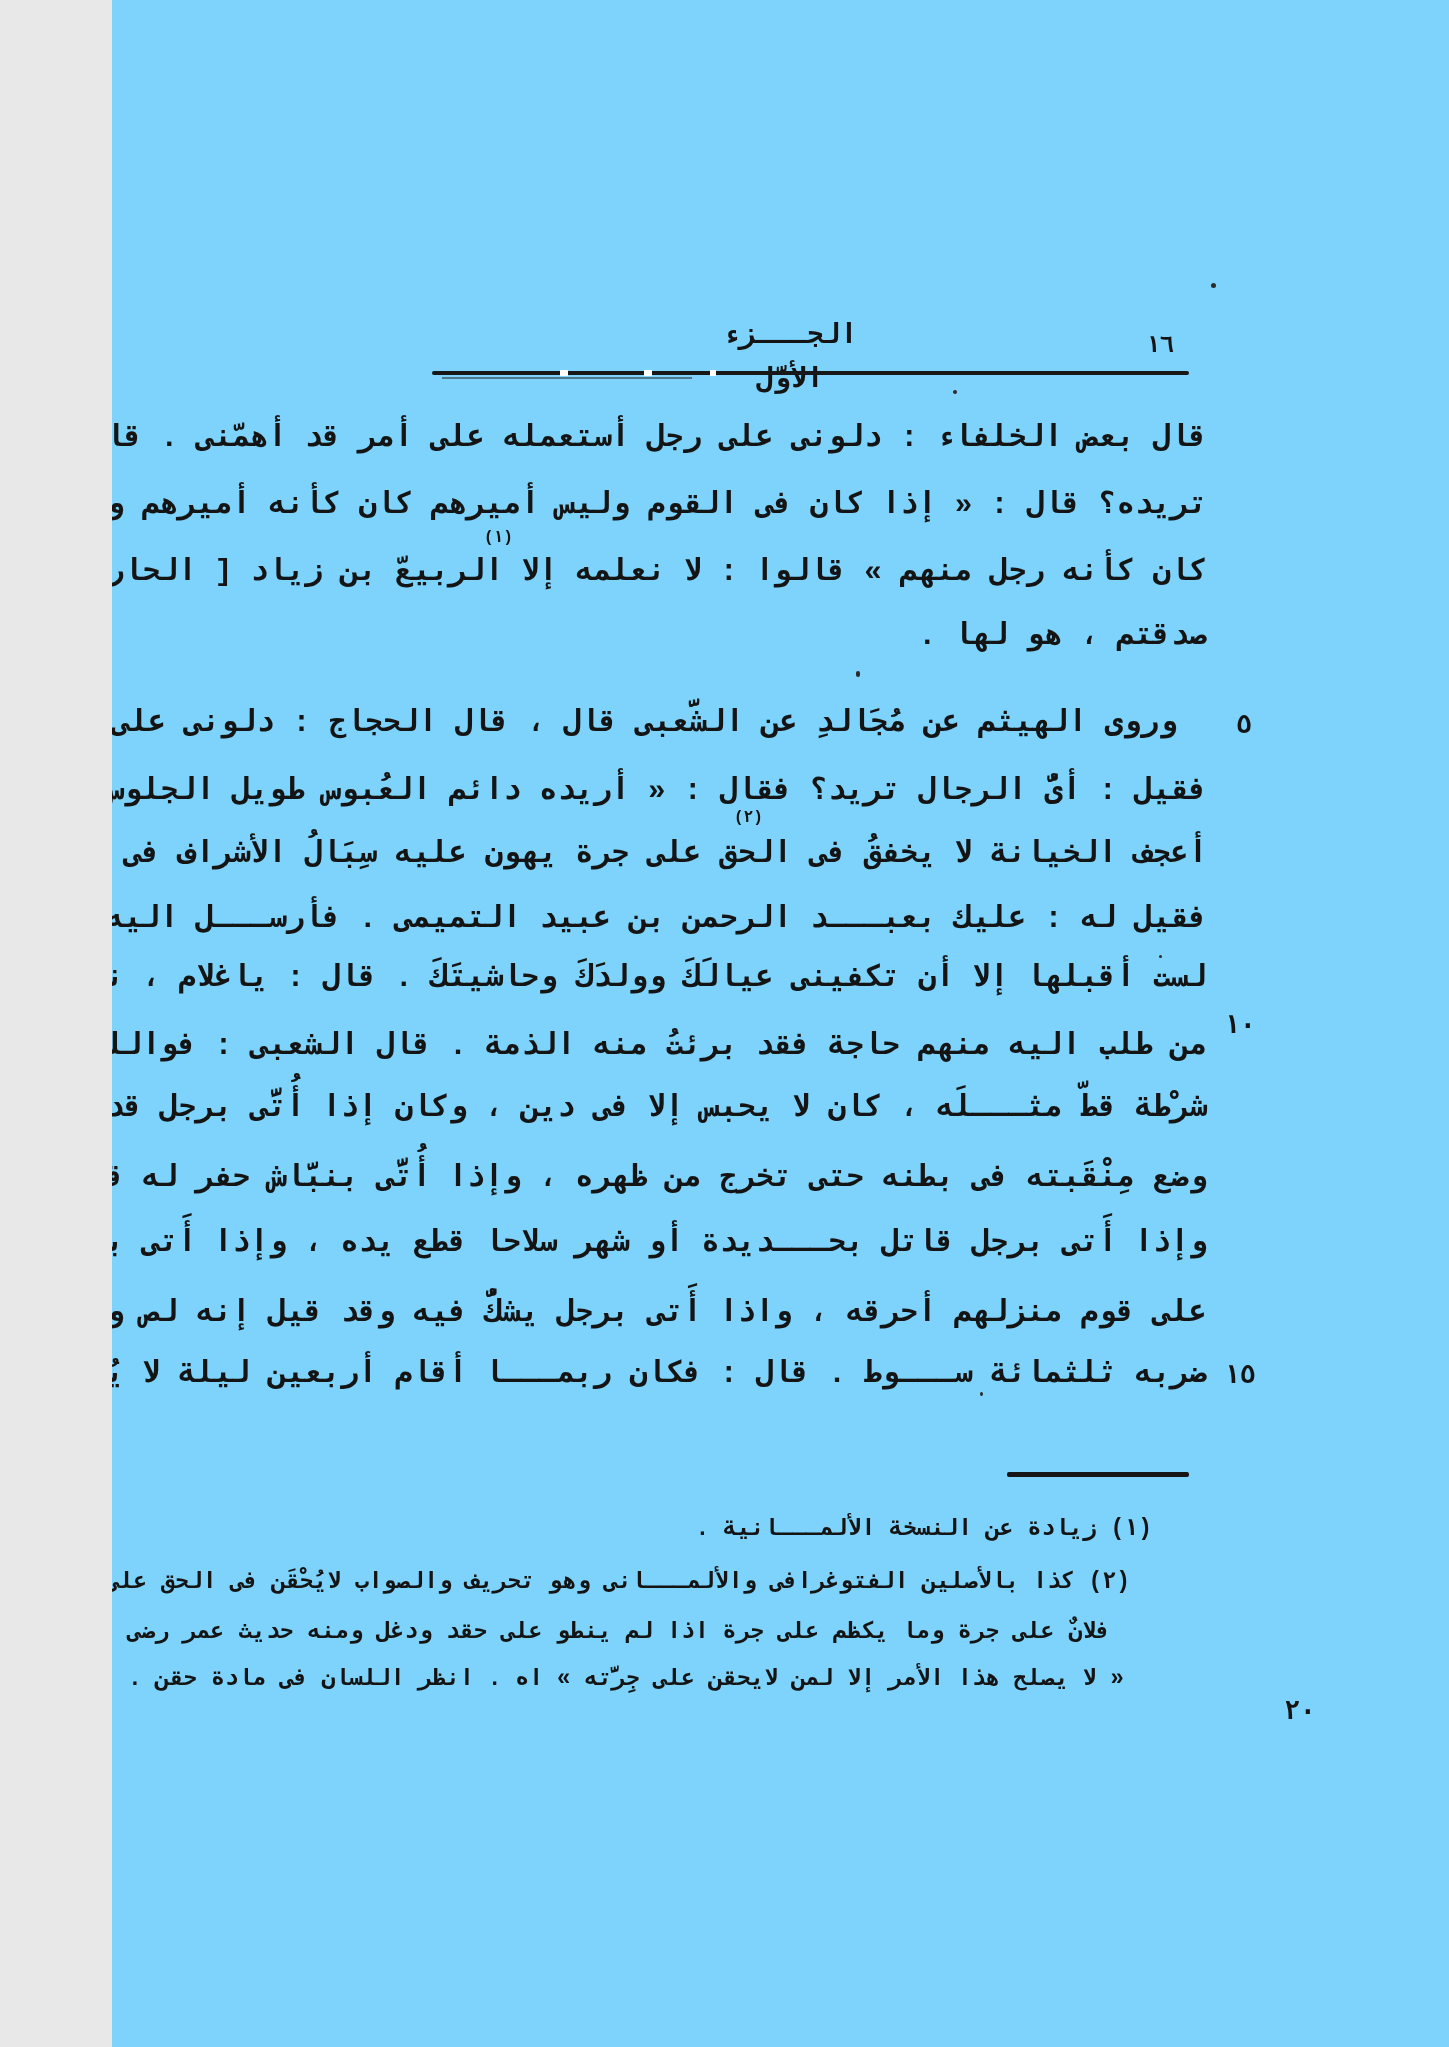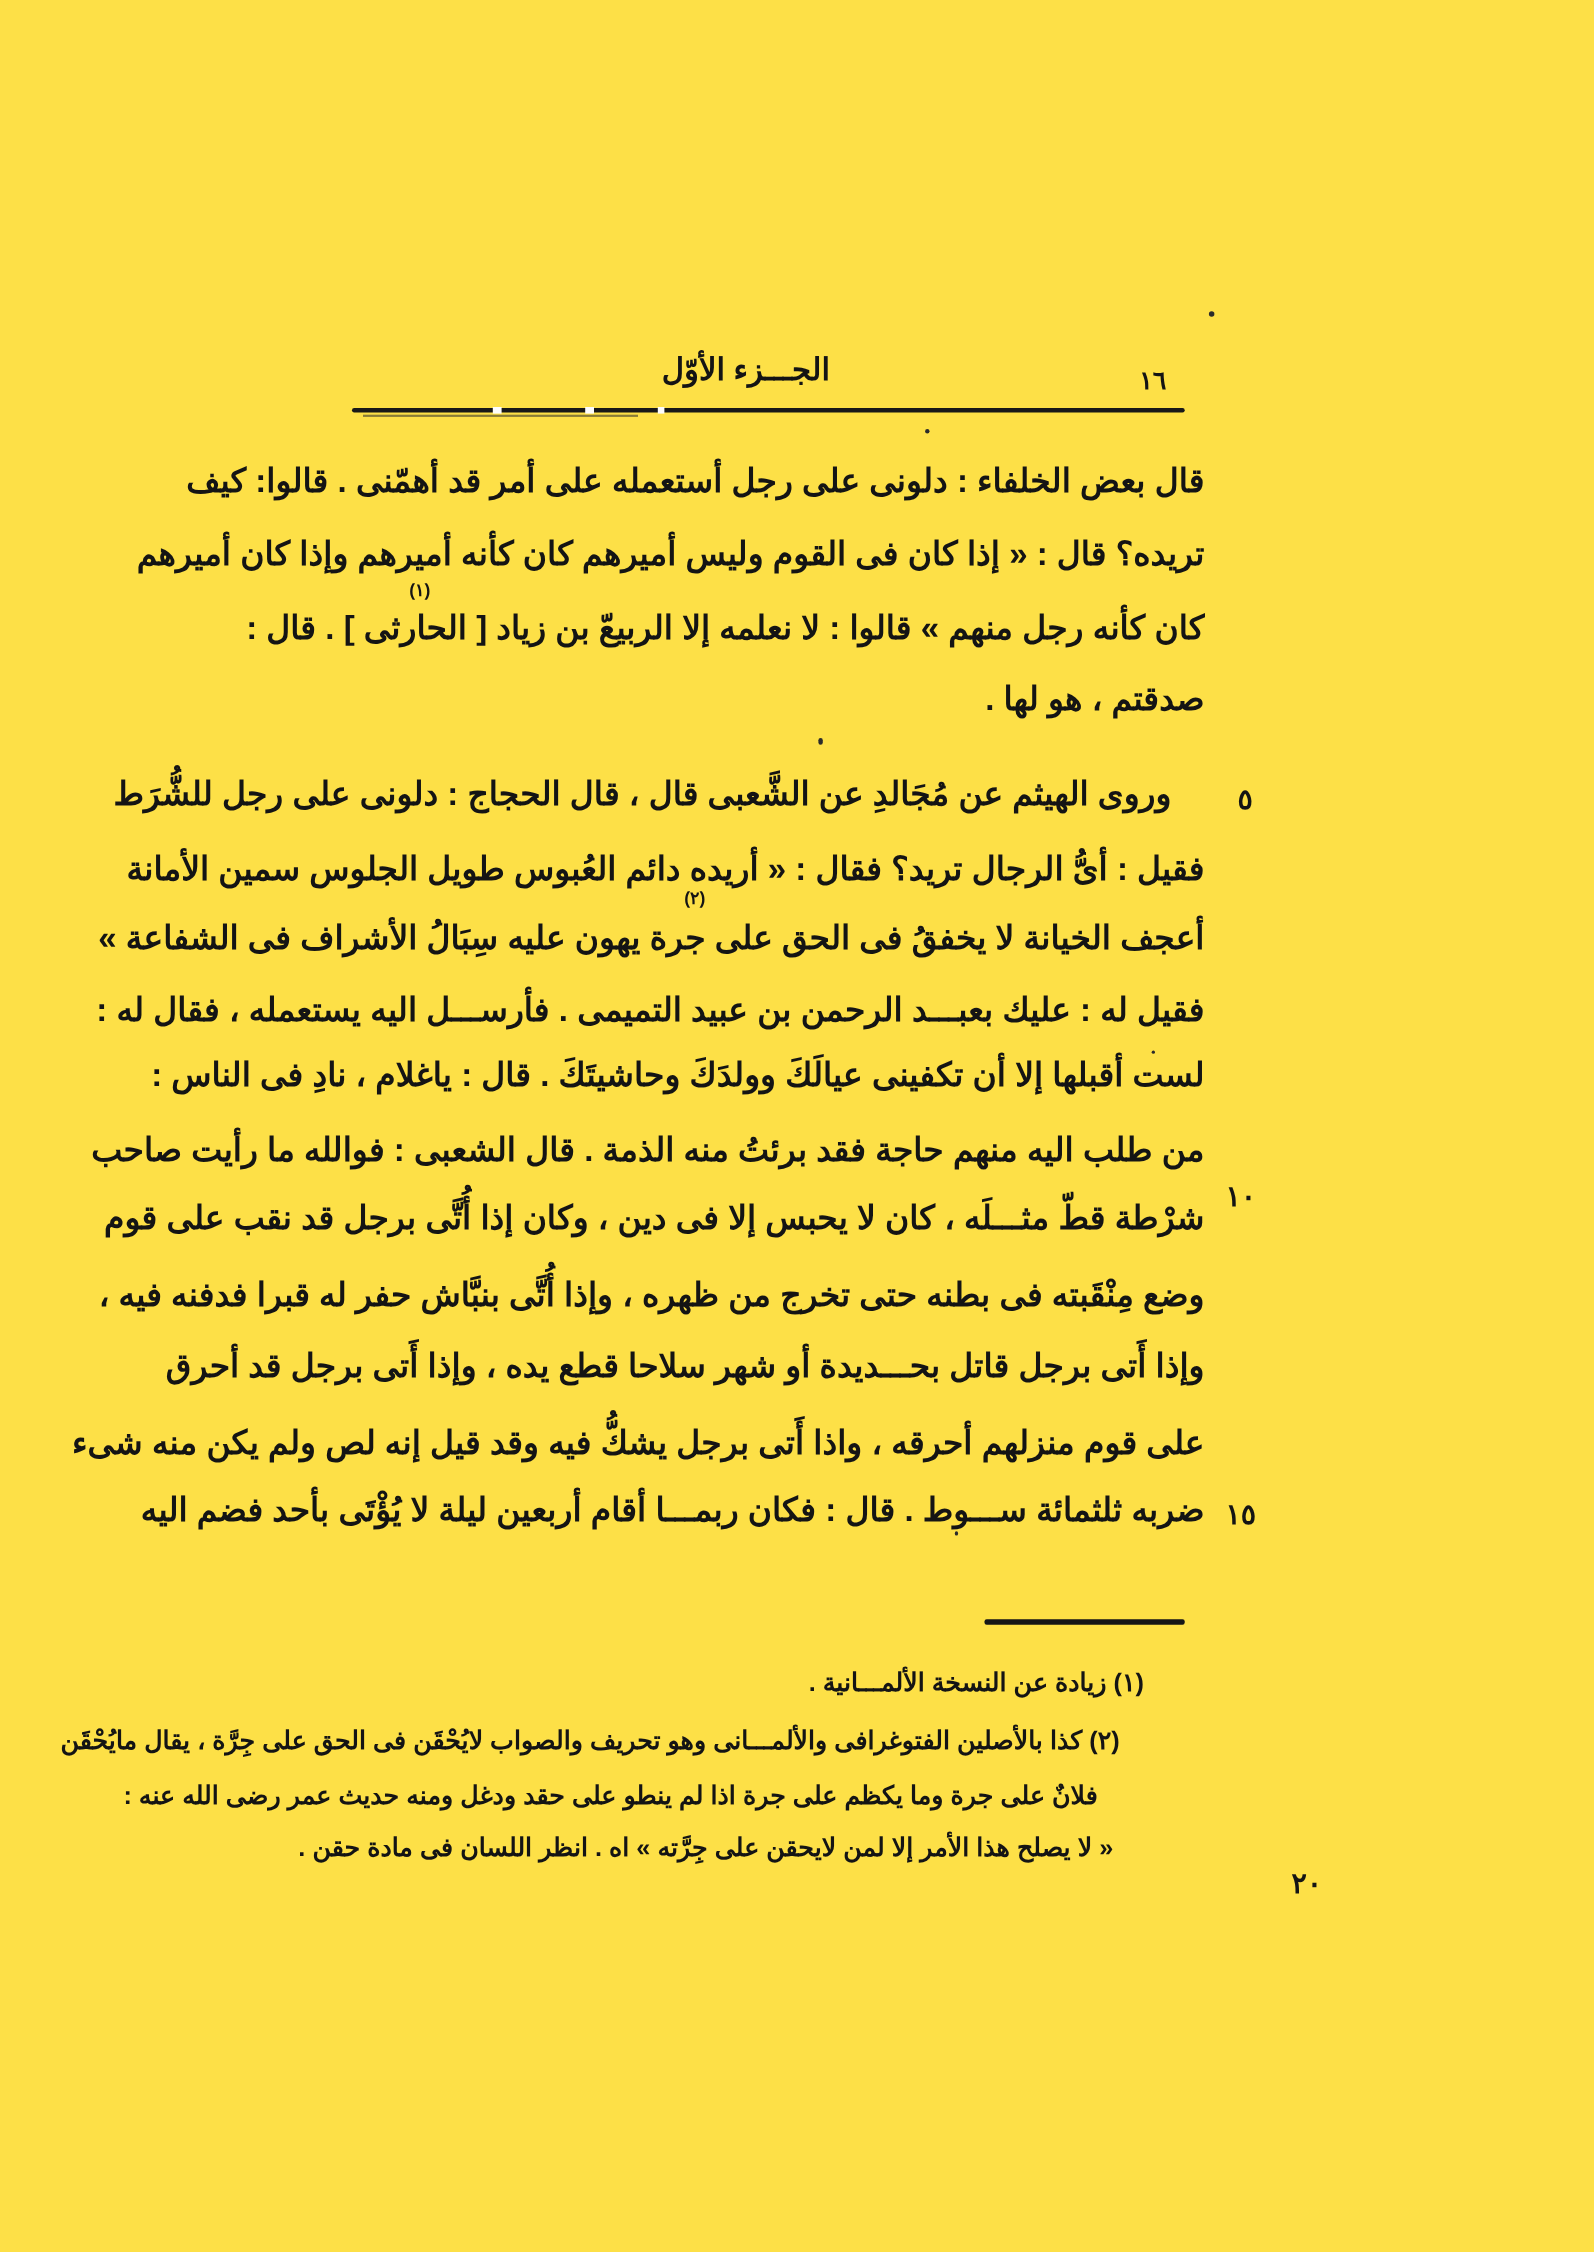--- a/index.html
+++ b/index.html
@@ -1,21 +1,21 @@
 <!DOCTYPE html>
 <html lang="ar" dir="rtl"><head>
 <meta charset="utf-8">
 <style>
   html,body{margin:0;padding:0;background:#e8e8e8;}
   .page{
     position:relative;
-    width:1449px;height:2047px;
-    background:#fde047;
+    width:1337px;height:2047px;
+    background:#7dd3fc;
     overflow:hidden;
-    font-family:Liberation Sans, sans-serif;
+    font-family:Liberation Mono, monospace;
     color:#141414;
     direction:rtl;
   }
   
   .hdr-title{
     position:absolute;left:598px;top:314px;width:160px;
     font-size:28px;font-weight:700;text-align:center;line-height:44px;
   }
   .hdr-pagenum{
     position:absolute;left:1020px;top:326px;width:56px;
@@ -90,21 +90,21 @@
   <div class="bl" style="top:1084px;">شرْطة قطّ مثـــلَه ، كان لا يحبس إلا فى دين ، وكان إذا أُتَّى برجل قد نقب على قوم</div>
   <div class="bl" style="top:1154px;">وضع مِنْقَبته فى بطنه حتى تخرج من ظهره ، وإذا أُتَّى بنبَّاش حفر له قبرا فدفنه فيه ،</div>
   <div class="bl" style="top:1219px;">وإذا أَتى برجل قاتل بحـــديدة أو شهر سلاحا قطع يده ، وإذا أَتى برجل قد أحرق</div>
   <div class="bl" style="top:1289px;">على قوم منزلهم أحرقه ، واذا أَتى برجل يشكُّ فيه وقد قيل إنه لص ولم يكن منه شىء</div>
   <div class="bl" style="top:1350px;">ضربه ثلثمائة ســـوط . قال : فكان ربمـــا أقام أربعين ليلة لا يُؤْتَى بأحد فضم اليه</div>
 
   <div class="supref" style="left:372px;top:528px;">(١)</div>
   <div class="supref" style="left:622px;top:808px;">(٢)</div>
 
   <div class="mnum" style="left:1108px;top:706px;">٥</div>
-  <div class="mnum" style="left:1104px;top:1067px;">١٠</div>
+  <div class="mnum" style="left:1104px;top:1006px;">١٠</div>
   <div class="mnum" style="left:1104px;top:1356px;">١٥</div>
   <div class="mnum" style="left:1164px;top:1662px;margin-top:30px;">٢٠</div>
 
   <div class="fn-rule"></div>
   <div class="fn" style="left:332px;width:708px;top:1512px;">(١) زيادة عن النسخة الألمـــانية .</div>
   <div class="fn just" style="left:326px;width:692px;top:1565px;">(٢) كذا بالأصلين الفتوغرافى والألمـــانى وهو تحريف والصواب لايُحْقَن فى الحق على جِرَّة ، يقال مايُحْقَن</div>
   <div class="fn just" style="left:312px;width:686px;top:1615px;">فلانٌ على جرة وما يكظم على جرة اذا لم ينطو على حقد ودغل ومنه حديث عمر رضى الله عنه :</div>
   <div class="fn" style="left:332px;width:680px;top:1662px;">« لا يصلح هذا الأمر إلا لمن لايحقن على جِرَّته » اه . انظر اللسان فى مادة حقن .</div>
 
   <div class="speck" style="left:1099px;top:283px;width:5px;height:5px;"></div>

